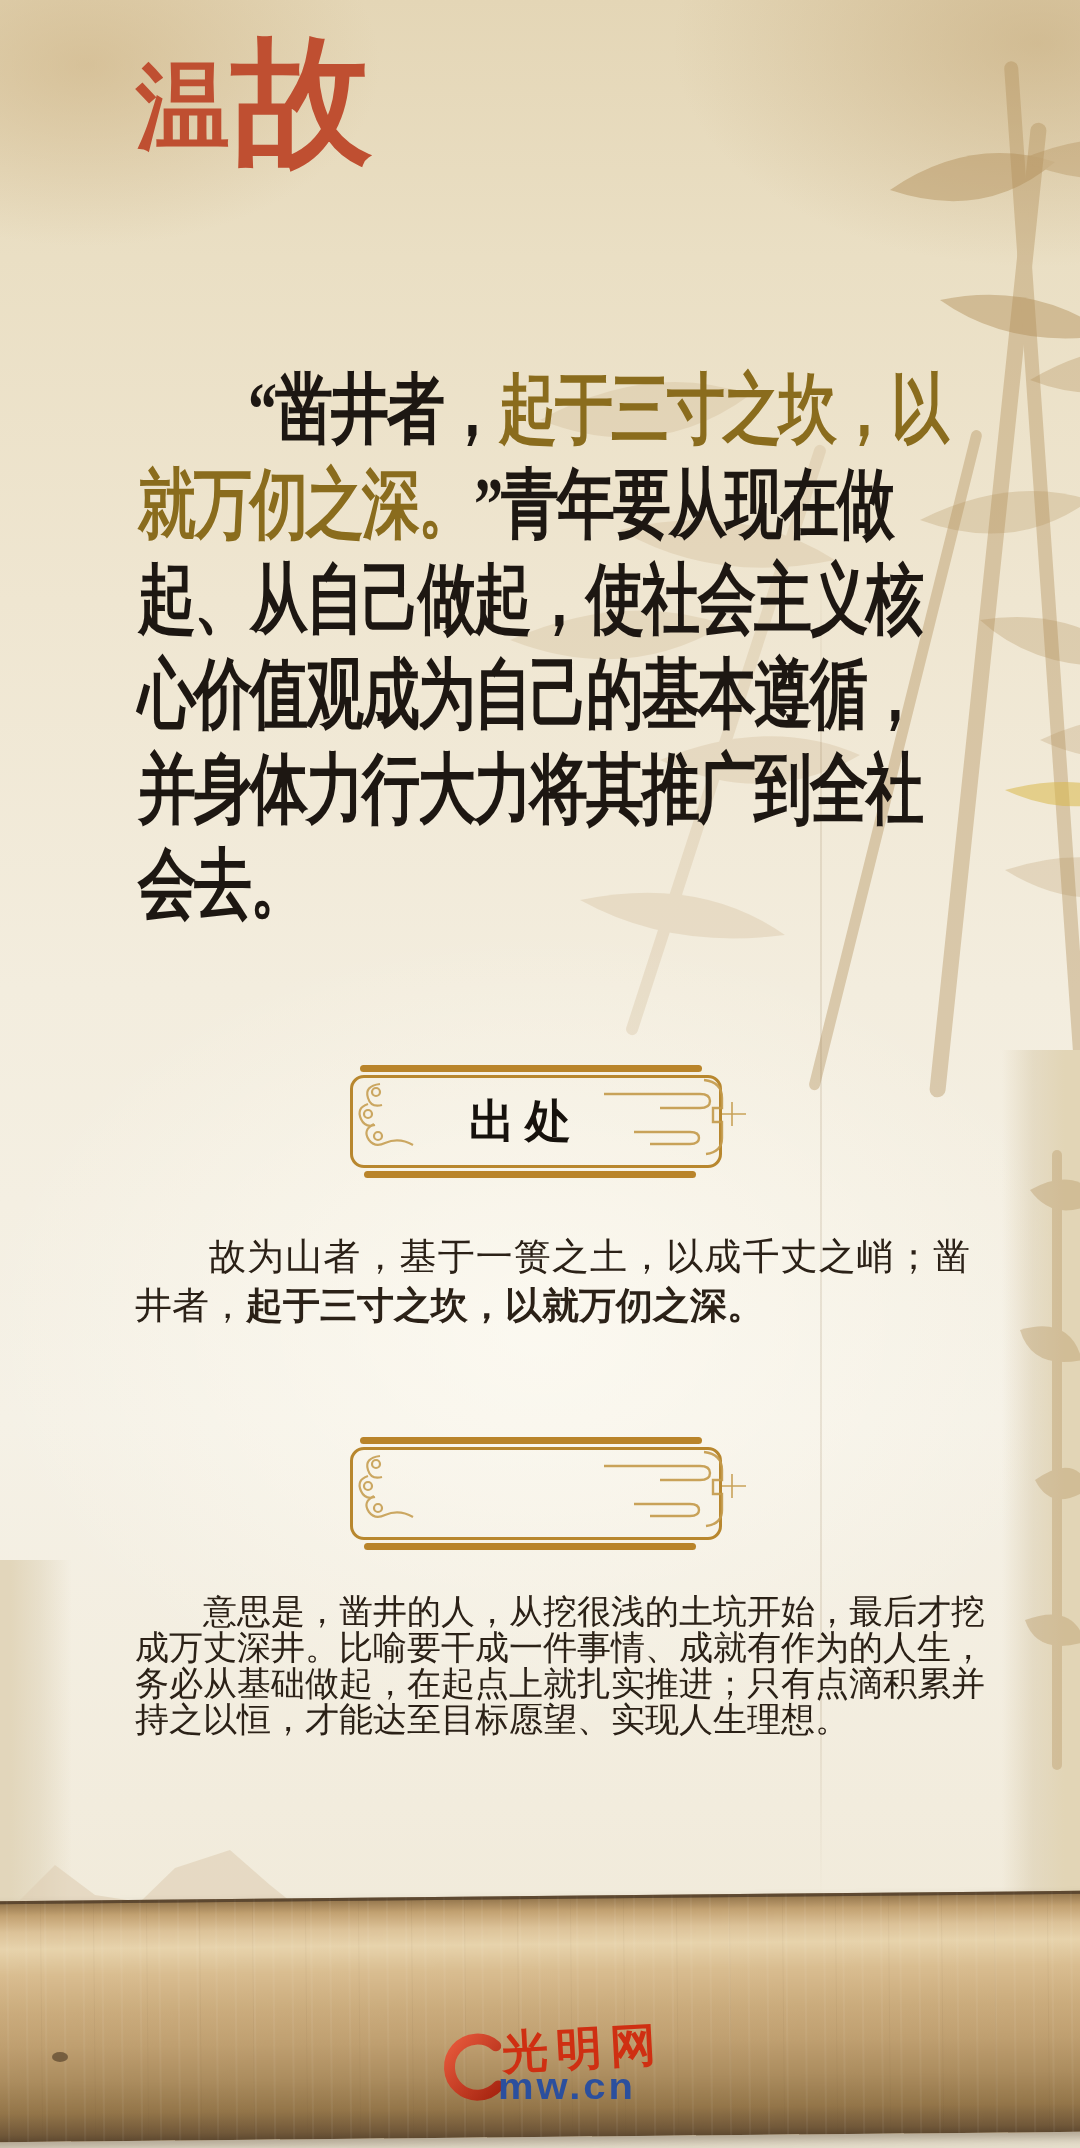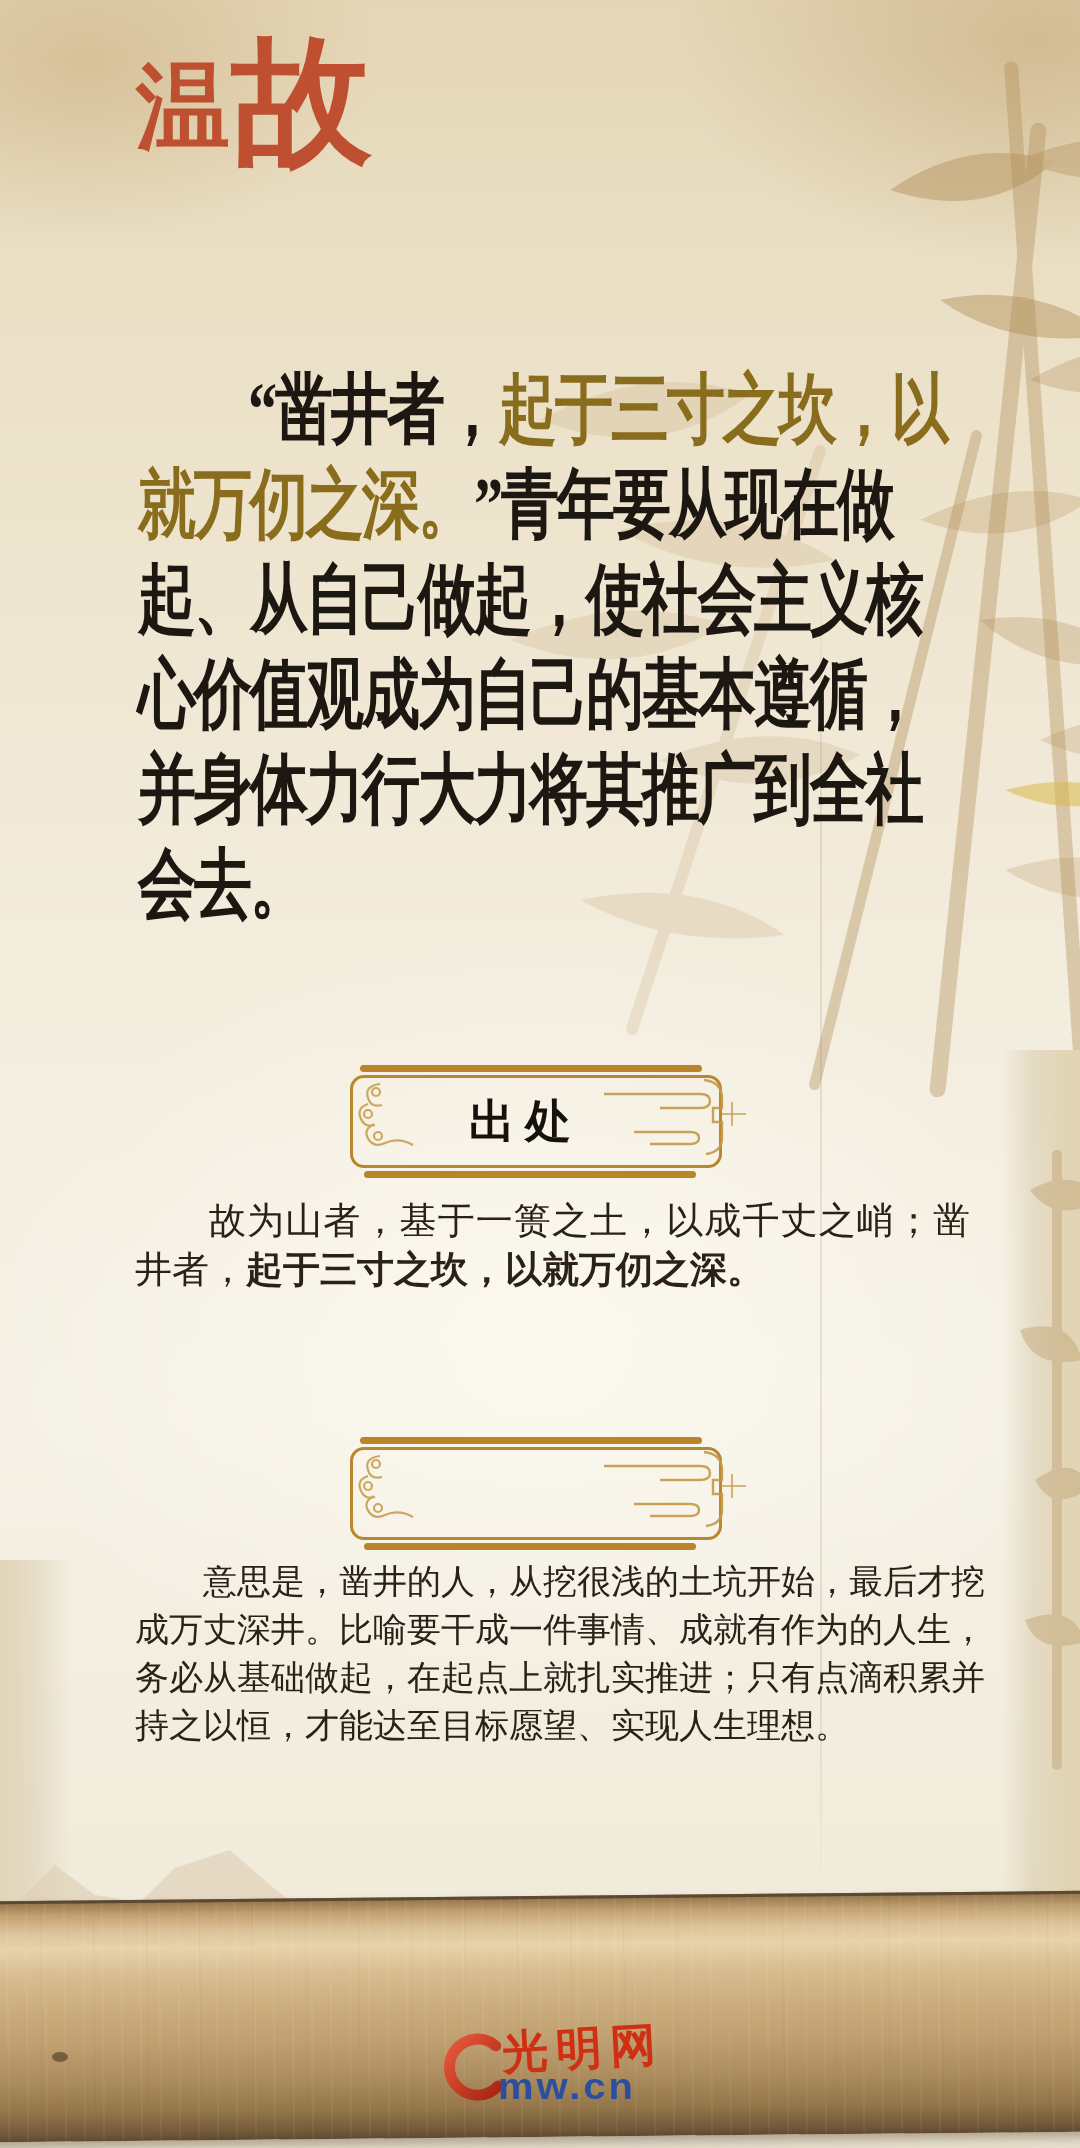--- a/index.html
+++ b/index.html
@@ -16,26 +16,26 @@
   
   .title{left:136px;top:32px;color:#bf4f31;font-weight:bold;line-height:1;letter-spacing:2px;}
   .title .t-small{font-size:94px;vertical-align:-6px;}
   .title .t-large{font-size:140px;vertical-align:-16px;}
   
   .callig{font-weight:bold;font-size:58px;letter-spacing:-2px;color:#1d1712;
           transform:scaleY(1.32);transform-origin:0 0;white-space:nowrap;}
   .gold{color:#8a6c1d;}
   
   .attrib{left:135px;top:903px;width:812px;font-size:36px;line-height:50px;color:#33291f;text-indent:2em;}
-  .bodytxt{color:#2b2117;}
+  .bodytxt{color:#2b2117;margin-top:36px;}
   .chuchu-body{left:135px;top:1196px;width:835px;font-size:37px;line-height:49px;}
   .chuchu-body p{margin:0;text-indent:2em;text-align:justify;}
   .chuchu-body b{font-weight:bold;}
   .cite{text-align:right;padding-right:6px;}
-  .shiyi-body{left:135px;top:1558px;width:850px;font-size:34px;line-height:48px;}
+  .shiyi-body{left:135px;top:1558px;width:850px;font-size:34px;line-height:36px;}
   .shiyi-body p{margin:0;text-indent:2em;text-align:justify;}
   
   .oframe{left:50%;transform:translateX(-50%);width:392px;height:111px;}
   .of-outer{position:absolute;left:6px;right:14px;top:9px;bottom:9px;
             border:3px solid #b8872e;border-radius:14px;}
   .of-top{position:absolute;left:16px;right:34px;top:-1px;height:7px;background:#b9842a;border-radius:4px;}
   .of-bot{position:absolute;left:20px;right:40px;bottom:-1px;height:7px;background:#b9842a;border-radius:4px;}
   .of-label{position:absolute;left:0;right:40px;top:0;bottom:0;display:flex;align-items:center;justify-content:center;
             font-size:46px;font-weight:bold;letter-spacing:10px;color:#16110c;text-indent:10px;}
   .of-svg{position:absolute;pointer-events:none;}

